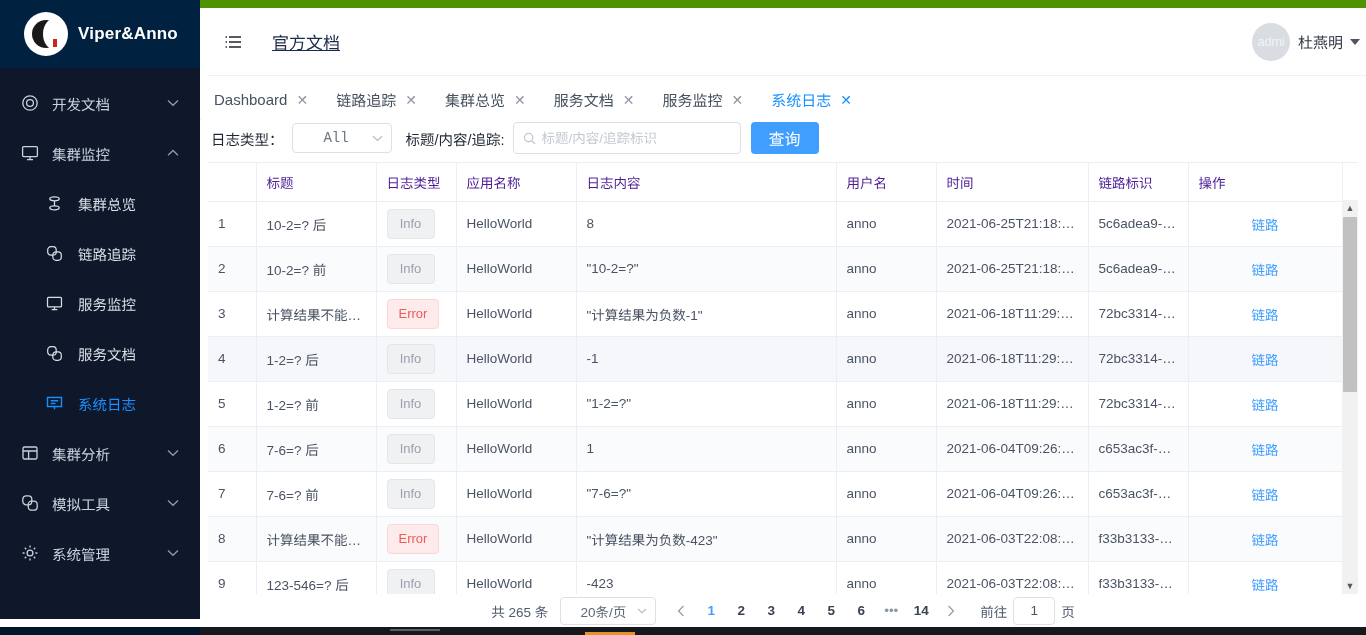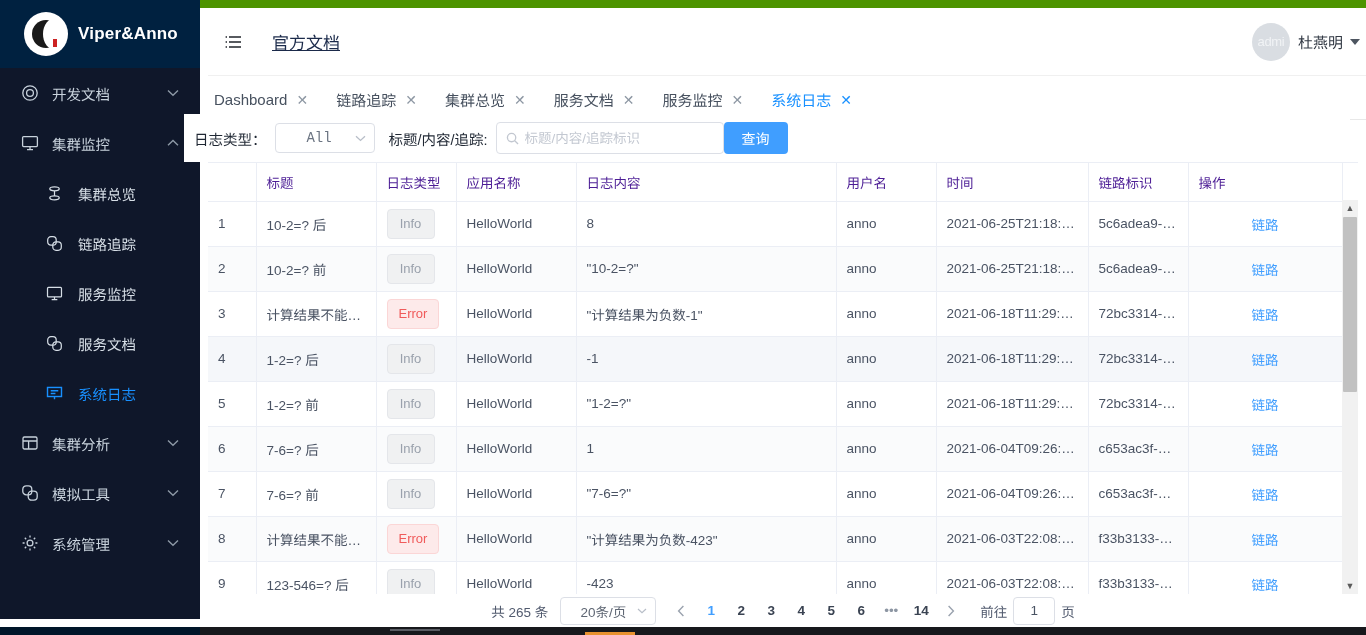--- a/index.html
+++ b/index.html
@@ -45,21 +45,21 @@
   }
   .logo-circle .dot-red {
     position: absolute; right: 11px; bottom: 9px;
     width: 4px; height: 8px; background: #cc2222;
   }
   .logo-text {
     color: #ffffff; font-weight: bold; font-size: 17px; margin-left: 10px;
     letter-spacing: .2px; white-space: nowrap;
   }
 
-  .menu { padding-top: 0; }
+  .menu { padding-top: 10px; }
   .menu-item {
     height: 50px; display: flex; align-items: center;
     padding-left: 20px; color: #c8d2dc; font-size: 14.5px;
     cursor: pointer; position: relative;
   }
   .menu-item .mi-ic {
     width: 20px; height: 20px; flex: 0 0 20px; margin-right: 12px;
     display: flex; align-items: center; justify-content: center;
   }
   .menu-item .mi-ic svg { display: block; }
@@ -118,21 +118,21 @@
     display: flex; align-items: center; height: 37px; padding: 0 14px;
     font-size: 15px; color: #47515f; cursor: pointer; white-space: nowrap;
     border-bottom: 2px solid transparent;
   }
   .tab.active { color: #1890ff; border-bottom: 2px solid #1890ff; }
   .tab .tab-x { margin-left: 9px; color: #8d97a3; font-size: 14px; }
   .tab.active .tab-x { color: #1890ff; }
 
   
   .filterbar {
-    position: absolute; left: 184px; top: 114px; width: 1166px; height: 48px;
+    position: absolute; left: 201px; top: 114px; width: 1166px; height: 48px;
     background: #ffffff; display: flex; align-items: center; padding-left: 10px;
   }
   .f-label { font-size: 14.5px; color: #1f2733; white-space: nowrap; }
   .select-box {
     margin-left: 8px; width: 100px; height: 30px; border: 1px solid #dcdfe6;
     border-radius: 4px; display: flex; align-items: center;
     padding: 0 8px; cursor: pointer; background: #fff;
   }
   .select-box .sel-val { flex: 1; text-align: center; color: #6b7482; font-size: 14px; font-family: Liberation Mono, monospace; }
   .select-box .sel-arrow { color: #b8bec8; font-size: 11px; }
@@ -142,22 +142,22 @@
     border-radius: 4px; background: #fff; display: flex; align-items: center;
     padding: 0 9px;
   }
   .search-input-wrap .mag { color: #c2c7d0; margin-right: 6px; display: flex; }
   .search-input-wrap input {
     border: 0; outline: 0; flex: 1; font-size: 13.5px; color: #303133;
     font-family: "Liberation Sans", sans-serif; background: transparent;
   }
   .search-input-wrap input::placeholder { color: #c3c8d1; }
   .btn-query {
-    height: 32px; padding: 0 18px; background: #409eff;
-    color: #fff; border: 0; border-radius: 4px; font-size: 14px; cursor: pointer;
+    margin-left: 10px; height: 32px; padding: 0 18px; background: #409eff;
+    color: #fff; border: 0; border-radius: 4px; font-size: 16px; cursor: pointer;
     font-family: "Liberation Sans", sans-serif;
   }
 
   
   .table-area {
     position: absolute; left: 208px; top: 162px; width: 1150px; height: 432px;
     background: #ffffff; overflow: hidden;
     border-top: 1px solid #ebeef5;
   }
   table.log-table { width: 1134px; border-collapse: collapse; table-layout: fixed; }

